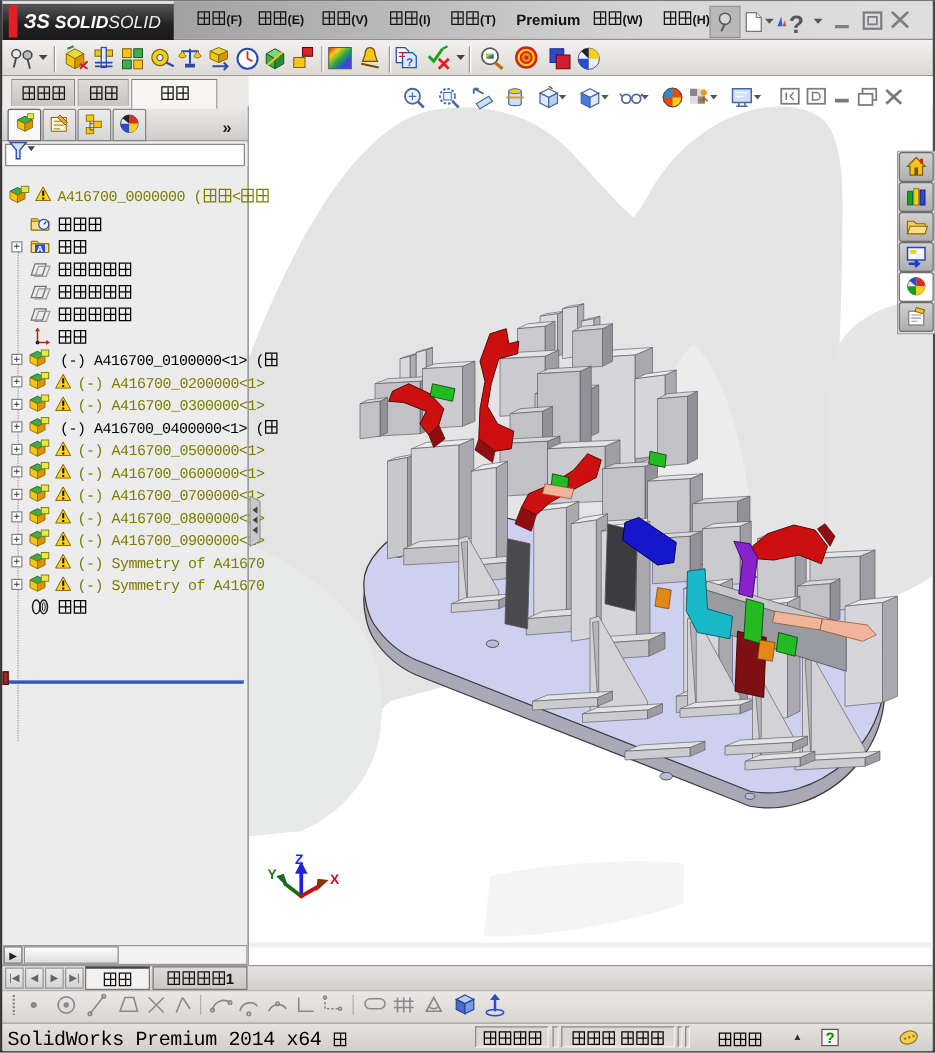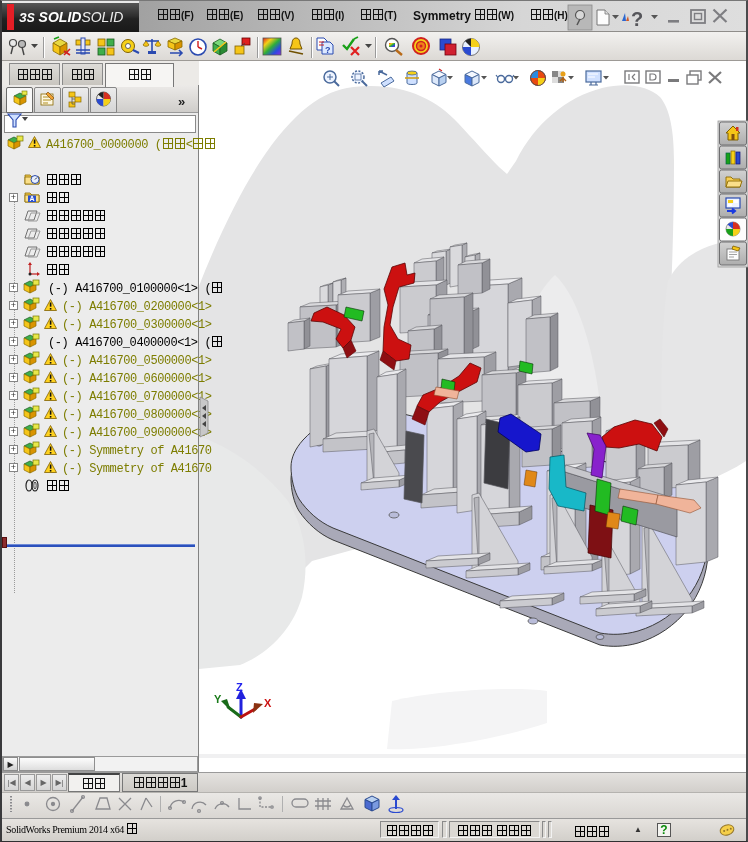--- a/index.html
+++ b/index.html
@@ -40,28 +40,28 @@
 #sktb{left:0;top:791px;width:744px;height:26px;background:linear-gradient(#eae8e5,#d9d6d2);border-top:1px solid #b5b3af}
 #status{left:0;top:817px;width:744px;height:23px;background:linear-gradient(#e6e3df,#d2cfca);border-top:1px solid #999;font-size:12px;color:#000}
 #status .box{position:absolute;top:2px;height:17px;border:1px solid #8a8a8a;border-bottom-color:#f2f2f2;border-right-color:#f2f2f2;background:#dbd8d3;font-size:12px;text-align:center;padding-top:2px}
 .ti{vertical-align:top}
 svg text{font-family:"Liberation Sans",sans-serif}
 </style></head><body>
 <div id="win">
  <div id="menubar" class="abs">
   <div id="logo" class="abs">
         <div class="red"></div>
-        <div class="t"><span style="font-size:12px">ЗS</span> SOLID<span class="lite">SOLID</span></div>
+        <div class="t"><span style="font-size:16px">ЗS</span> SOLID<span class="lite">SOLID</span></div>
       </div>
   <div class="menu" style="left:155px"><i class="g"></i><i class="g"></i>(F)</div>
   <div class="menu" style="left:204px"><i class="g"></i><i class="g"></i>(E)</div>
   <div class="menu" style="left:255px"><i class="g"></i><i class="g"></i>(V)</div>
   <div class="menu" style="left:309px"><i class="g"></i><i class="g"></i>(I)</div>
   <div class="menu" style="left:358px"><i class="g"></i><i class="g"></i>(T)</div>
-  <div class="menu" style="left:411px;font-size:12px">Symmetry</div>
+  <div class="menu" style="left:411px;font-size:12px">Premium</div>
   <div class="menu" style="left:472px"><i class="g"></i><i class="g"></i>(W)</div>
   <div class="menu" style="left:528px"><i class="g"></i><i class="g"></i>(H)</div>
   <div id="mbicons" class="abs" style="left:565px;top:0;width:179px;height:31px"></div>
  </div>
  <div id="tb2" class="abs"></div>
  <div id="tabrow" class="abs">
   <div class="ctab" style="left:7px;width:51px"><i class="g"></i><i class="g"></i><i class="g"></i></div>
   <div class="ctab" style="left:60px;width:41px"><i class="g"></i><i class="g"></i></div>
   <div class="ctab act" style="left:103px;width:69px"><i class="g"></i><i class="g"></i></div>
  </div>
@@ -290,21 +290,21 @@
         <div class="ptab act" style="left:4px"></div>
         <div class="ptab" style="left:32px"></div>
         <div class="ptab" style="left:60px"></div>
         <div class="ptab" style="left:88px"></div>
       </div>
   <div id="filterrow" class="abs">
         <div id="filterbox"></div>
       </div>
   <div id="tree" class="abs">
         <div id="vline" class="abs"></div>
-<div class="trow" style="left:0;top:1px;width:212px">
+<div class="trow" style="left:0;top:14px;width:212px">
           <span style="position:absolute;left:4px;top:0"><svg class="ti" width="19" height="15" viewBox="0 0 19 15">
               <polygon points="2,5 8,2 14,5 8,8" fill="#3fae4a" stroke="#1a5a1f" stroke-width="0.7"></polygon>
               <polygon points="2,5 8,8 8,14 2,11" fill="#f5c518" stroke="#8a6a00" stroke-width="0.7"></polygon>
               <polygon points="14,5 8,8 8,14 14,11" fill="#d99400" stroke="#8a6a00" stroke-width="0.7"></polygon>
               <rect x="11" y="1" width="6" height="5" fill="#e8e84a" stroke="#777700" stroke-width="0.7"></rect>
             </svg></span>
           <span style="position:absolute;left:26px;top:1px"><svg class="ti" width="13" height="12" viewBox="0 0 13 12">
               <polygon points="6.5,0.5 12.5,11.5 0.5,11.5" fill="#ffd21e" stroke="#806000" stroke-width="0.8"></polygon>
               <rect x="5.8" y="3.5" width="1.6" height="4.2" fill="#111"></rect>
               <rect x="5.8" y="9" width="1.6" height="1.6" fill="#111"></rect>
@@ -537,21 +537,21 @@
  <div id="btabs" class="abs">
   <div class="navb" style="left:2px">|◀</div>
       <div class="navb" style="left:18px">◀</div>
       <div class="navb" style="left:34px">▶</div>
       <div class="navb" style="left:50px">▶|</div>
   <div class="btab act" style="left:66px;width:52px"><i class="g"></i><i class="g"></i></div>
   <div class="btab" style="left:120px;width:76px"><i class="g"></i><i class="g"></i><i class="g"></i><i class="g"></i>1</div>
  </div>
  <div id="sktb" class="abs"></div>
  <div id="status" class="abs">
-  <div style="position:absolute;left:4px;top:4px;font-family:Liberation Serif, serif;font-size:10px;letter-spacing:-0.3px">SolidWorks Premium 2014 x64 <i class="g"></i></div>
+  <div style="position:absolute;left:4px;top:4px;font-family:Liberation Mono, monospace;font-size:16px;letter-spacing:-0.3px">SolidWorks Premium 2014 x64 <i class="g"></i></div>
   <div class="box" style="left:378px;width:59px"><i class="g"></i><i class="g"></i><i class="g"></i><i class="g"></i></div>
   <div class="box" style="left:440px;width:5px"></div>
   <div class="box" style="left:447px;width:91px"><i class="g"></i><i class="g"></i><i class="g"></i> <i class="g"></i><i class="g"></i><i class="g"></i></div>
   <div class="box" style="left:540px;width:4px"></div>
   <div class="box" style="left:546px;width:4px"></div>
   <div style="position:absolute;left:572px;top:6px"><i class="g"></i><i class="g"></i><i class="g"></i></div>
   <div style="position:absolute;left:632px;top:6px;font-size:8px;color:#333">▲</div>
   <div style="position:absolute;left:655px;top:4px;width:14px;height:14px;background:#f4f4f0;border:1px solid #555;color:#0a8a0a;font-size:12px;font-weight:bold;text-align:center;line-height:13px">?</div>
   <div style="position:absolute;left:717px;top:3px;width:17px;height:15px"><svg width="17" height="15" viewBox="0 0 17 15">
           <g transform="rotate(-18 8 8)">

